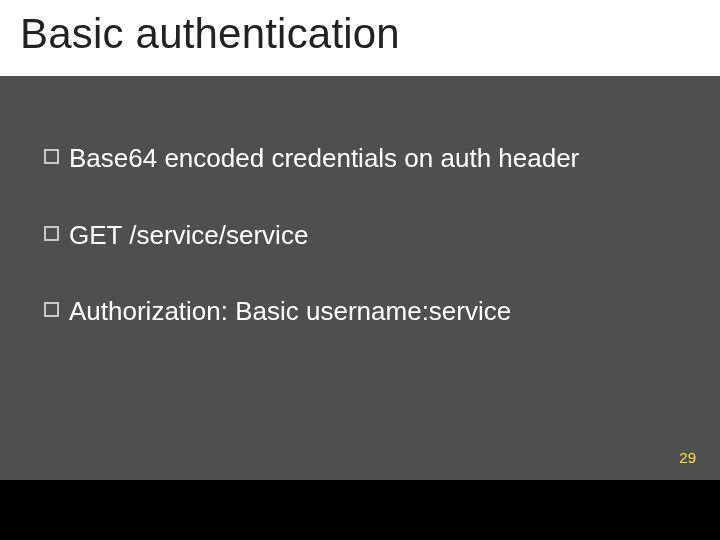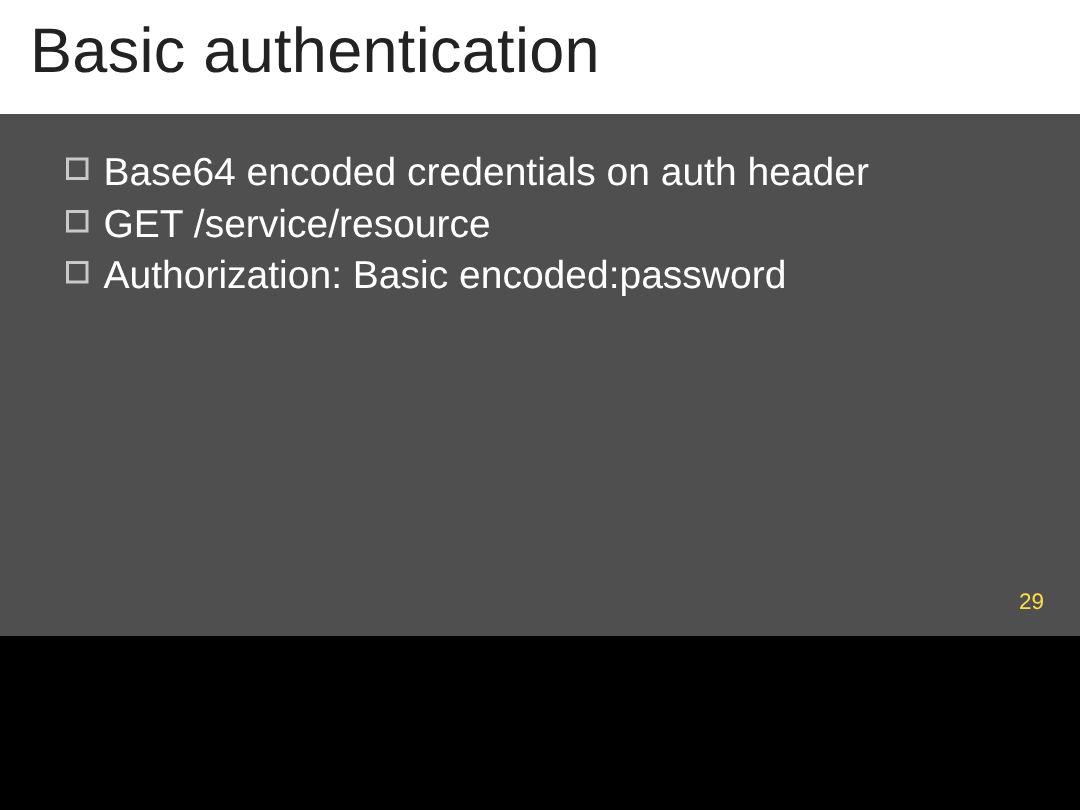--- a/index.html
+++ b/index.html
@@ -7,21 +7,21 @@
     padding: 0;
     width: 720px;
     height: 540px;
     overflow: hidden;
     font-family: Arial, Helvetica, sans-serif;
     background: #000;
   }
   .slide {
     position: relative;
     width: 720px;
-    height: 424px;
+    height: 480px;
     background: #4f4f4f;
     box-sizing: border-box;
   }
   .title-wrap {
     background: #ffffff;
     padding: 10px 20px 18px 20px;
   }
   .title {
     font-size: 42px;
     color: #222;
@@ -31,20 +31,21 @@
   .body {
     padding: 22px 44px 0 44px;
     color: #ffffff;
     font-size: 26px;
     line-height: 1.25;
   }
   .item {
     display: flex;
     align-items: flex-start;
     margin-bottom: 2px;
+    margin-top: 44px;
   }
   .bullet-box {
     display: inline-block;
     width: 15px;
     height: 15px;
     border: 2px solid #c9c9c9;
     margin-top: 7px;
     margin-right: 10px;
     flex: 0 0 auto;
     box-sizing: border-box;
@@ -71,25 +72,25 @@
 
   <div class="body">
 
     <div class="item">
       <span class="bullet-box"></span>
       <span class="item-text">Base64 encoded credentials on auth header</span>
     </div>
 
     <div class="item">
       <span class="bullet-box"></span>
-      <span class="item-text">GET /service/resource</span>
+      <span class="item-text">GET /service/service</span>
     </div>
 
     <div class="item">
       <span class="bullet-box"></span>
-      <span class="item-text">Authorization: Basic encoded:password</span>
+      <span class="item-text">Authorization: Basic username:service</span>
     </div>
 
   </div>
 
   <div class="pagenum">29</div>
 
 </div>
 
 </body></html>

